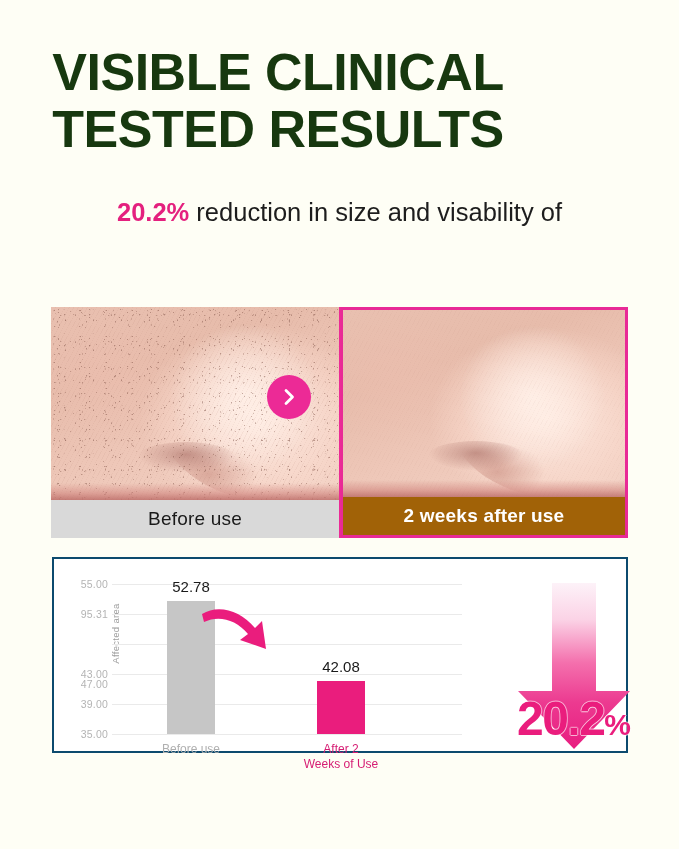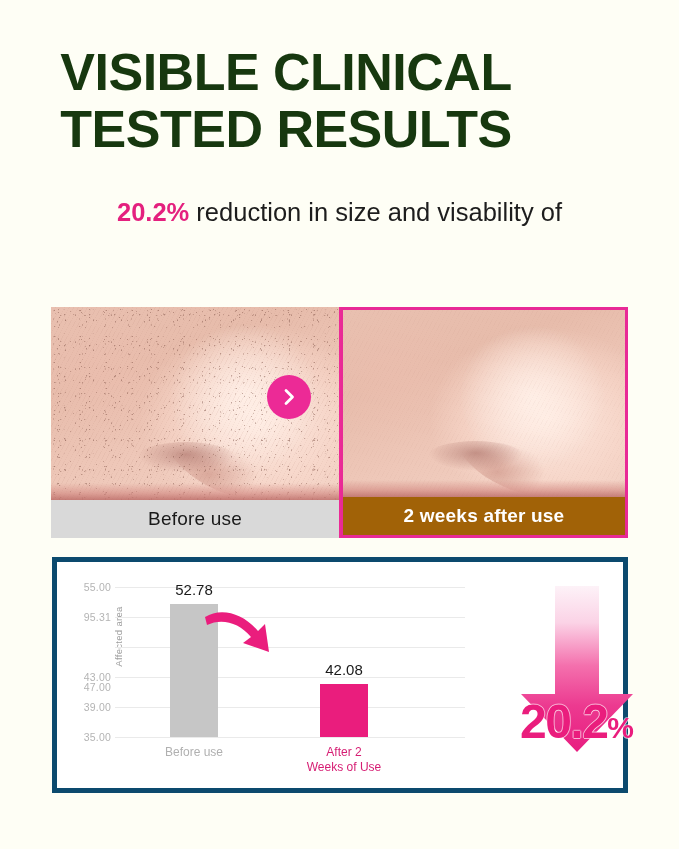--- a/index.html
+++ b/index.html
@@ -20,21 +20,20 @@
     position: absolute;
     left: 0;
     top: 44px;
     width: 556px;
     text-align: center;
     color: #17380f;
     font-size: 52px;
     font-weight: bold;
     line-height: 1.09;
     letter-spacing: -0.5px;
-    margin-left: 8px;
   }
   .heading .line {
     display: block;
     white-space: nowrap;
   }
 
   
   .subtitle {
     position: absolute;
     left: 0;
@@ -192,23 +191,23 @@
     justify-content: center;
     z-index: 6;
   }
 
   
   .chart-card {
     position: absolute;
     left: 52px;
     top: 557px;
     width: 576px;
-    height: 236px;
+    height: 196px;
     background: #ffffff;
-    border: 5px solid #0c4a6e;
+    border: 2px solid #0c4a6e;
     box-sizing: border-box;
   }
   .plot {
     position: absolute;
     left: 58px;
     top: 25px;
     width: 350px;
     height: 150px;
   }
   .ylabel {

